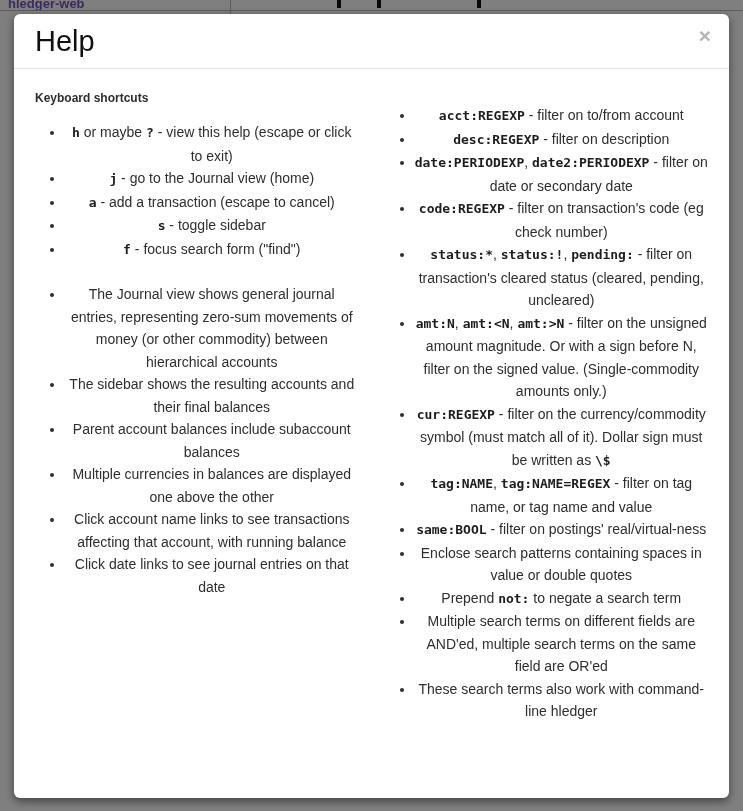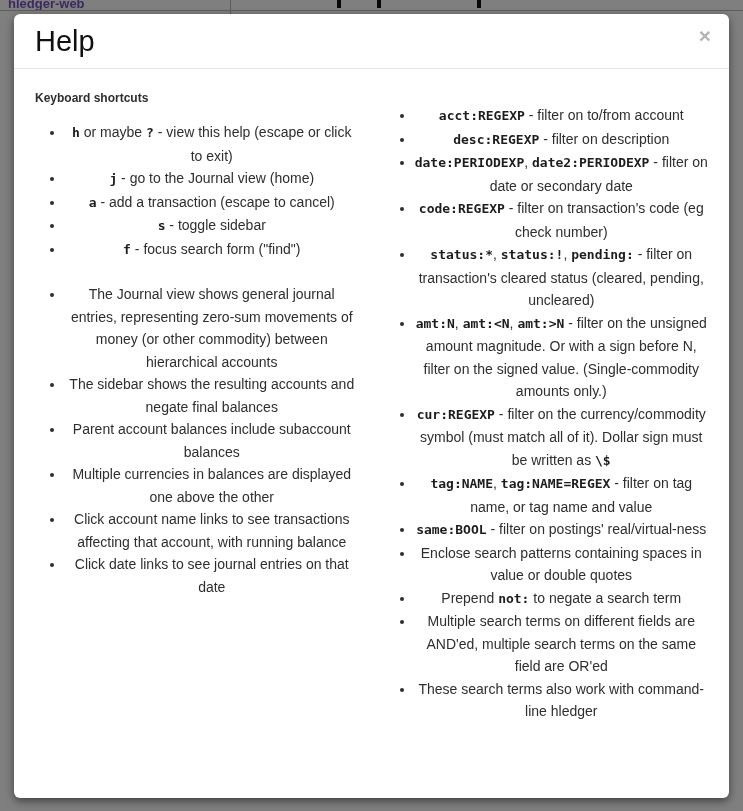--- a/index.html
+++ b/index.html
@@ -128,21 +128,21 @@
         <h3>Keyboard shortcuts</h3>
         <ul>
           <li><code>h</code> or maybe <code>?</code> - view this help (escape or click to exit)</li>
           <li><code>j</code> - go to the Journal view (home)</li>
           <li><code>a</code> - add a transaction (escape to cancel)</li>
           <li><code>s</code> - toggle sidebar</li>
           <li><code>f</code> - focus search form ("find")</li>
         </ul>
         <ul>
           <li>The Journal view shows general journal entries, representing zero-sum movements of money (or other commodity) between hierarchical accounts</li>
-          <li>The sidebar shows the resulting accounts and negate final balances</li>
+          <li>The sidebar shows the resulting accounts and their final balances</li>
           <li>Parent account balances include subaccount balances</li>
           <li>Multiple currencies in balances are displayed one above the other</li>
           <li>Click account name links to see transactions affecting that account, with running balance</li>
           <li>Click date links to see journal entries on that date</li>
         </ul>
       </div>
     <div class="help-col">
         <ul>
           <li><code>acct:REGEXP</code> - filter on to/from account</li>
           <li><code>desc:REGEXP</code> - filter on description</li>

